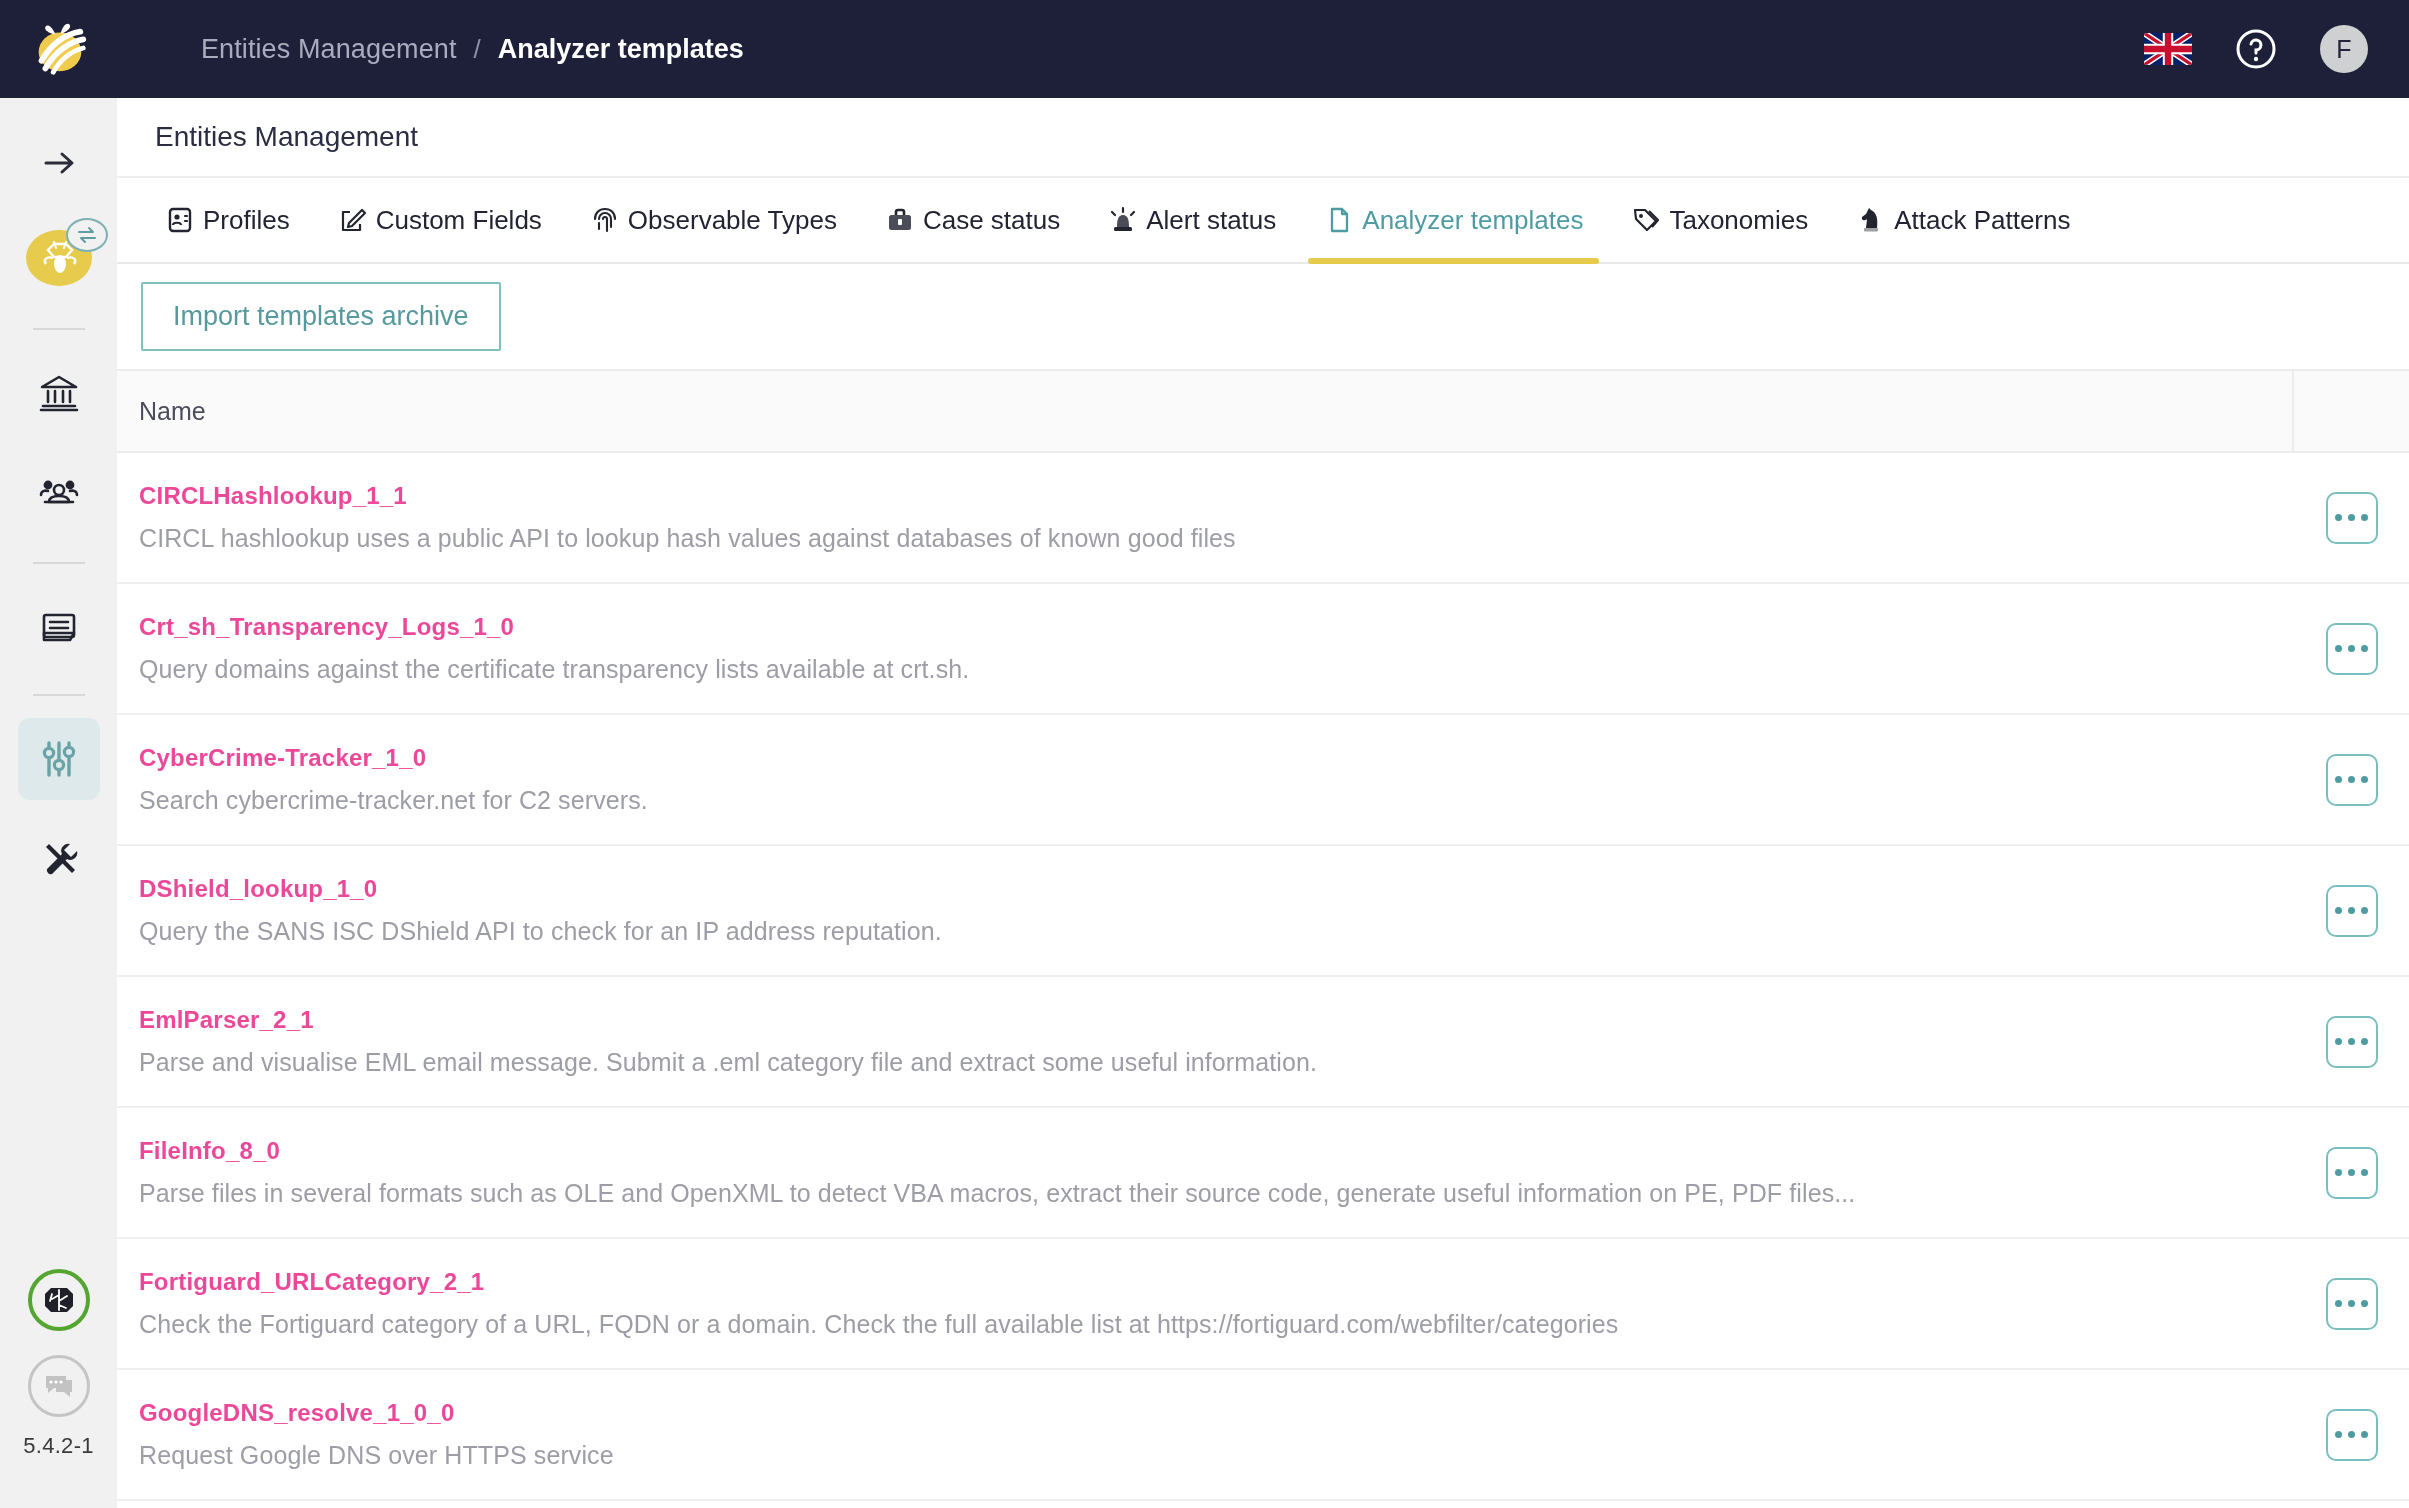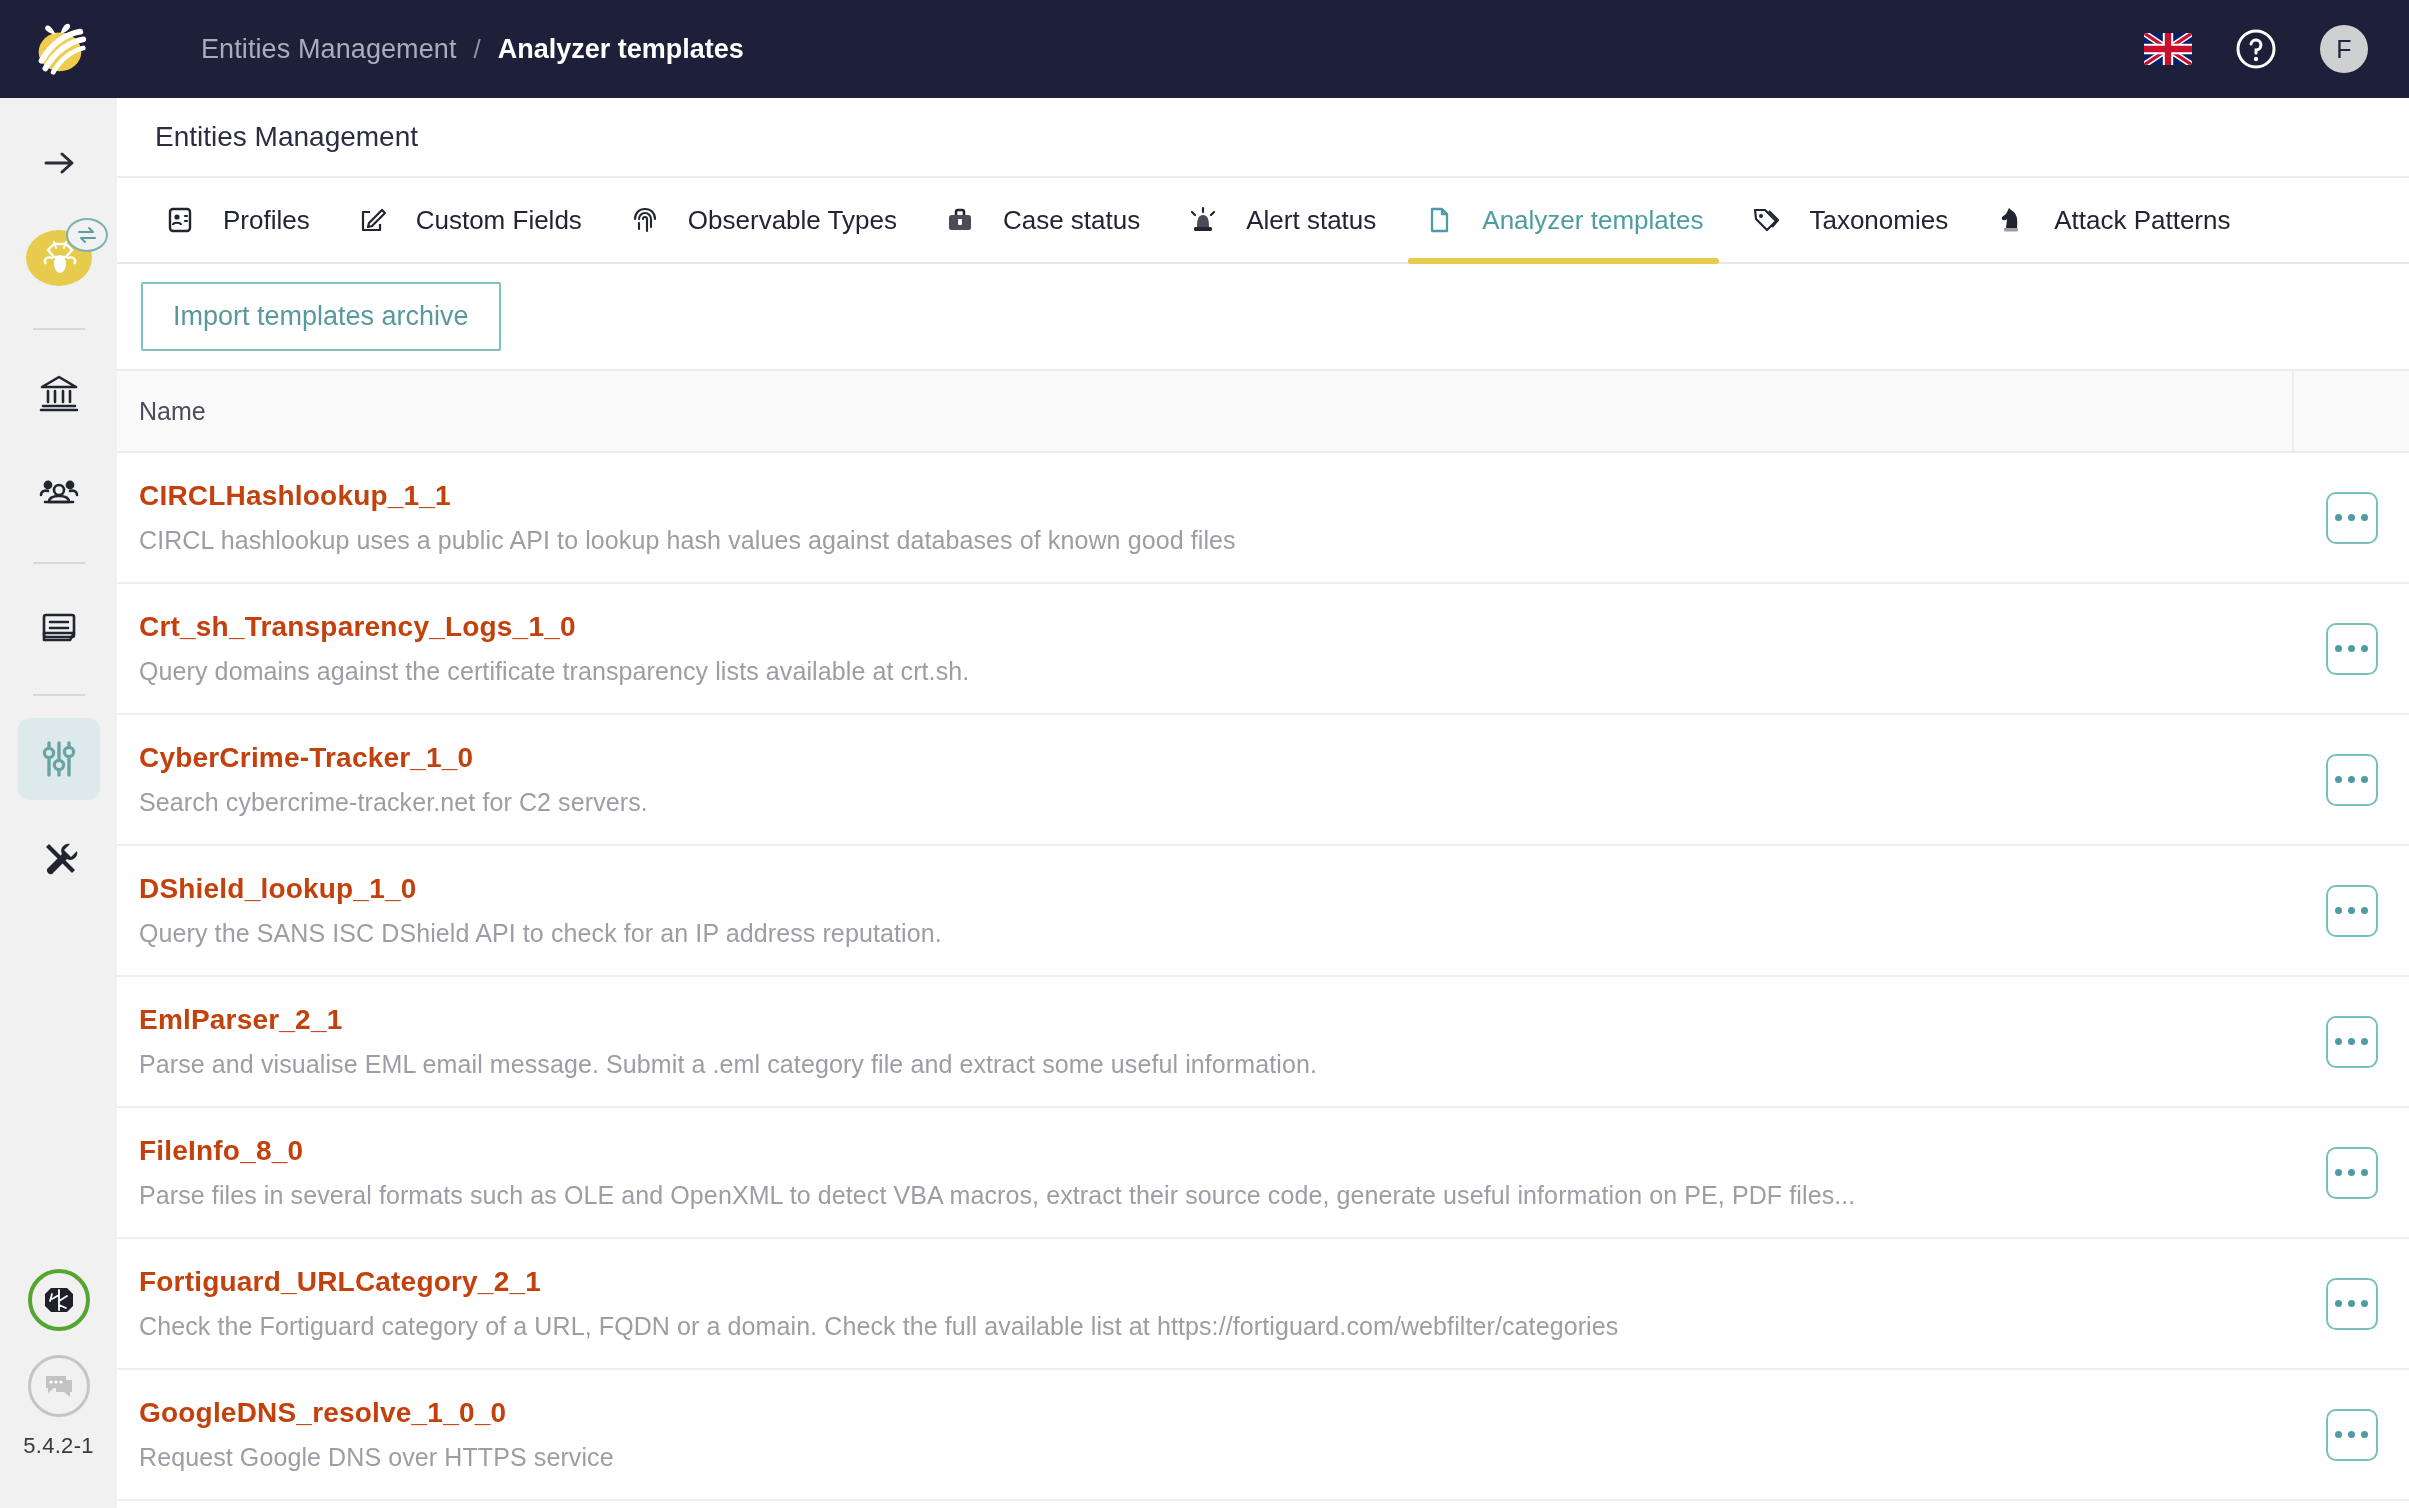--- a/index.html
+++ b/index.html
@@ -99,21 +99,21 @@
     height: 80px; display: flex; align-items: center;
     padding-left: 38px; font-size: 28px; color: #2b2d42;
     border-bottom: 2px solid #eceef0;
   }
   
   #tabs {
     height: 86px; display: flex; align-items: stretch;
     padding-left: 24px; border-bottom: 2px solid #e6e8ea;
   }
   .tab {
-    display: flex; align-items: center; gap: 28px;
+    display: flex; align-items: center; gap: 8px;
     padding: 0 24px; font-size: 26px; color: #222433;
     position: relative; white-space: nowrap;
   }
   .tab .tab-ico { display: flex; align-items: center; width: 30px; height: 30px; }
   .tab.active { color: #4e9ca2; }
   .tab.active::after {
     content: ""; position: absolute; left: 8px; right: 8px;
     bottom: -2px; height: 6px; background: #e6cb4c;
     border-radius: 3px;
   }
@@ -142,21 +142,21 @@
     border-right: 2px solid #ececec;
   }
   #th-actions { width: 115px; }
   .trow {
     display: flex; align-items: center;
     border-bottom: 2px solid #efefef;
     min-height: 131px;
   }
   .trow-main { flex: 1; padding: 24px 22px; }
   .tname {
-    font-size: 28px; font-weight: 700; color: #c2410c;
+    font-size: 24px; font-weight: 700; color: #ec4899;
     letter-spacing: 0.2px; margin-bottom: 14px;
   }
   .tdesc { font-size: 25px; color: #9c9da5; letter-spacing: 0.1px; }
   .trow-act {
     width: 115px; display: flex; align-items: center; justify-content: center;
   }
   .dots-btn {
     width: 52px; height: 52px; border-radius: 10px;
     border: 2px solid #79bfc0; background: #fff;
     display: flex; align-items: center; justify-content: center;

